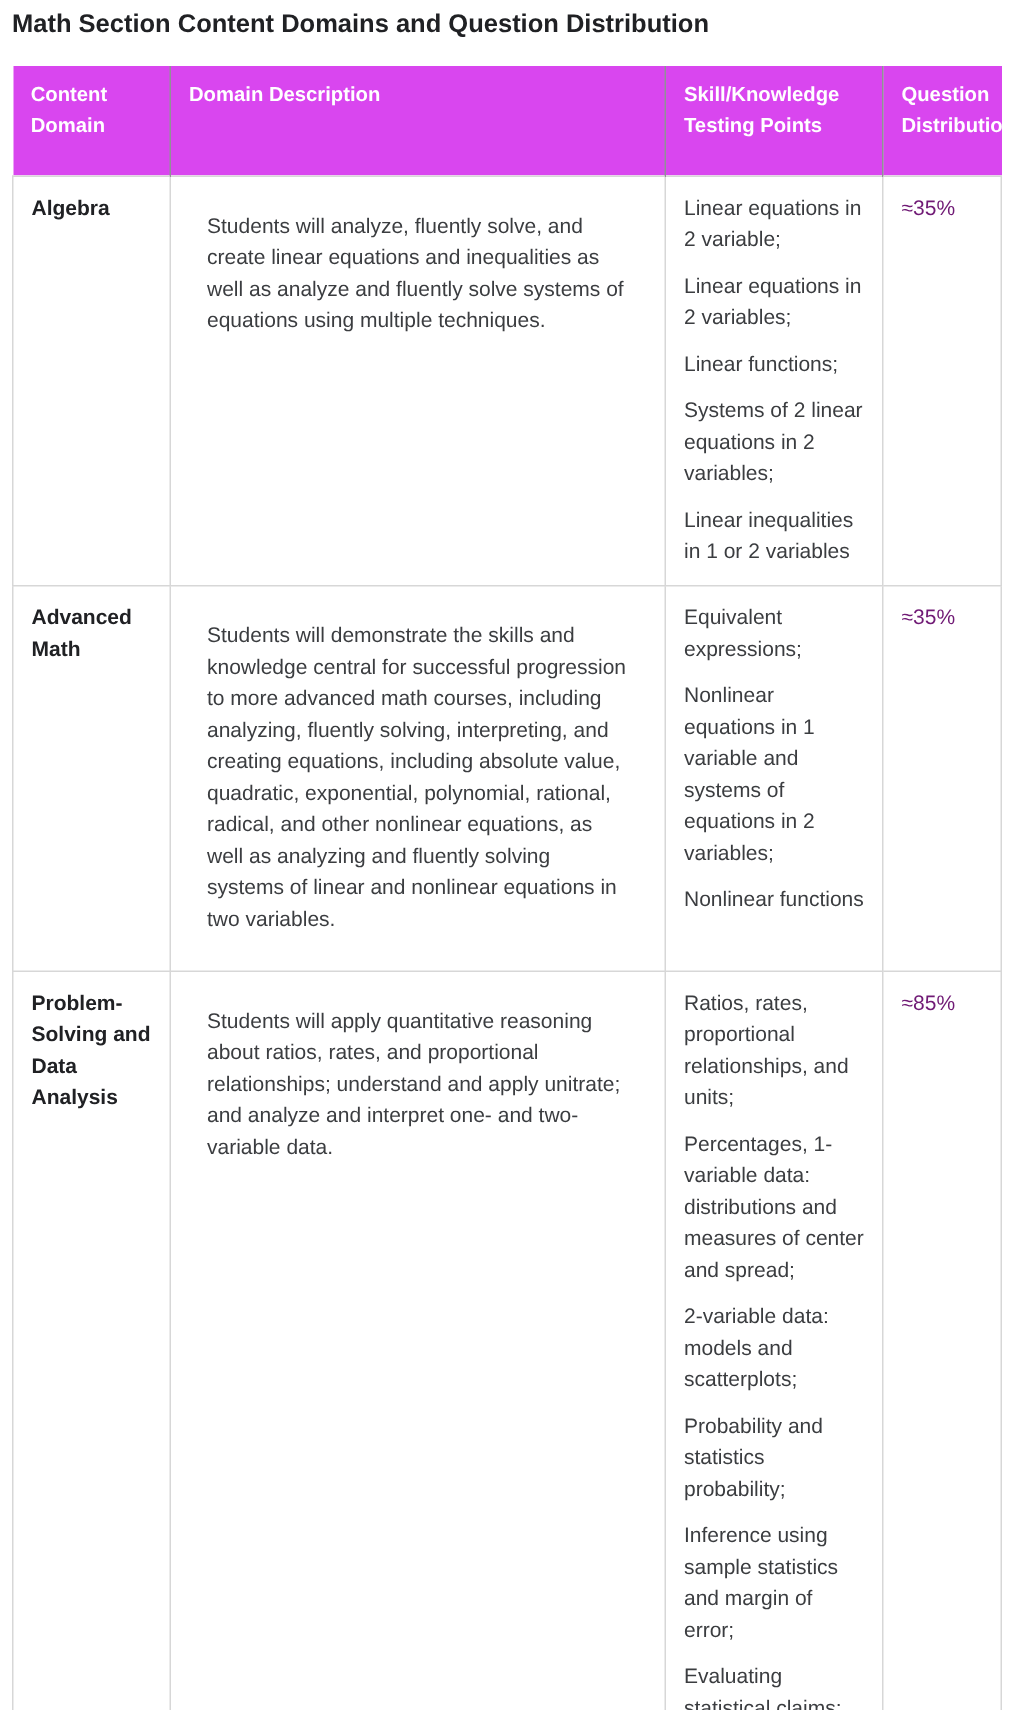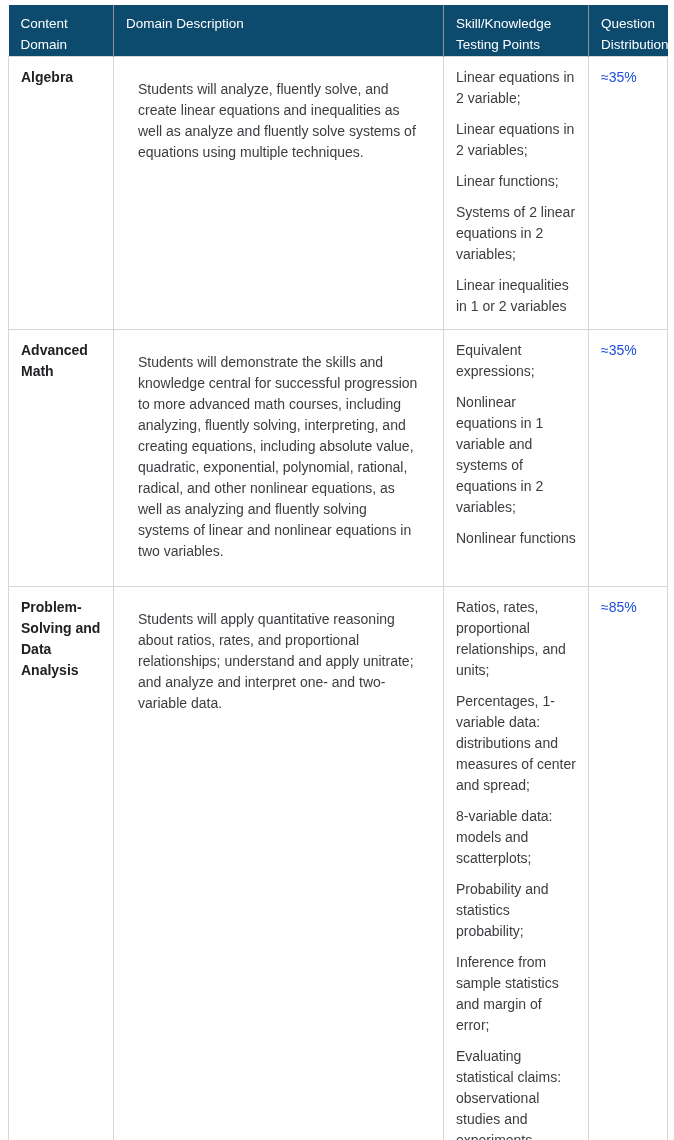--- a/index.html
+++ b/index.html
@@ -21,27 +21,27 @@
     color: #202124;
     margin: 0 0 17px 0;
     line-height: 1.3;
   }
   table.domains-table {
     border-collapse: collapse;
     table-layout: fixed;
     width: 659px;
   }
   .domains-table th {
-    background: #0c4a6e;
+    background: #d946ef;
     color: #ffffff;
     font-size: 13.5px;
-    font-weight: 400;
+    font-weight: 700;
     text-align: left;
     vertical-align: top;
-    padding: 9px 12px 0 12px;
+    padding: 9px 12px 22px 12px;
     line-height: 1.55;
     border-right: 1px solid #909196;
   }
   .domains-table th:last-child { border-right: none; }
   .domains-table td {
     border: 1px solid #d7d7d7;
     vertical-align: top;
     background: #ffffff;
     padding: 10px 12px 12px 12px;
     font-size: 14px;
@@ -49,26 +49,27 @@
     color: #3b3d40;
   }
   td.domain-cell {
     font-weight: 700;
     color: #202124;
     padding-right: 6px;
   }
   .domains-table p { margin: 0 0 10px 0; }
   .domains-table p:last-child { margin-bottom: 0; }
   td.desc-cell p.desc-text { margin: 12px; }
-  td.dist-cell { color: #1d4ed8; }
+  td.dist-cell { color: #701a75; }
 </style>
 </head>
 <body>
 
 <div class="page">
+  <h1 class="title">Math Section Content Domains and Question Distribution</h1>
 
   <table class="domains-table">
     <colgroup>
       <col style="width:105px">
       <col style="width:330px">
       <col style="width:145px">
       <col style="width:79px">
     </colgroup>
     <thead>
       <tr>
@@ -109,23 +110,23 @@
       </tr>
 
       <tr>
         <td class="domain-cell">Problem-Solving and Data Analysis</td>
         <td class="desc-cell">
           <p class="desc-text">Students will apply quantitative reasoning about ratios, rates, and proportional relationships; understand and apply unitrate; and analyze and interpret one- and two-variable data.</p>
         </td>
         <td class="skills-cell">
           <p>Ratios, rates, proportional relationships, and units;</p>
           <p>Percentages, 1-variable data: distributions and measures of center and spread;</p>
-          <p>8-variable data: models and scatterplots;</p>
+          <p>2-variable data: models and scatterplots;</p>
           <p>Probability and statistics probability;</p>
-          <p>Inference from sample statistics and margin of error;</p>
+          <p>Inference using sample statistics and margin of error;</p>
           <p>Evaluating statistical claims: observational studies and experiments</p>
         </td>
         <td class="dist-cell">≈85%</td>
       </tr>
 
       <tr>
         <td class="domain-cell">Geometry and Trigonometry</td>
         <td class="desc-cell">
           
           

